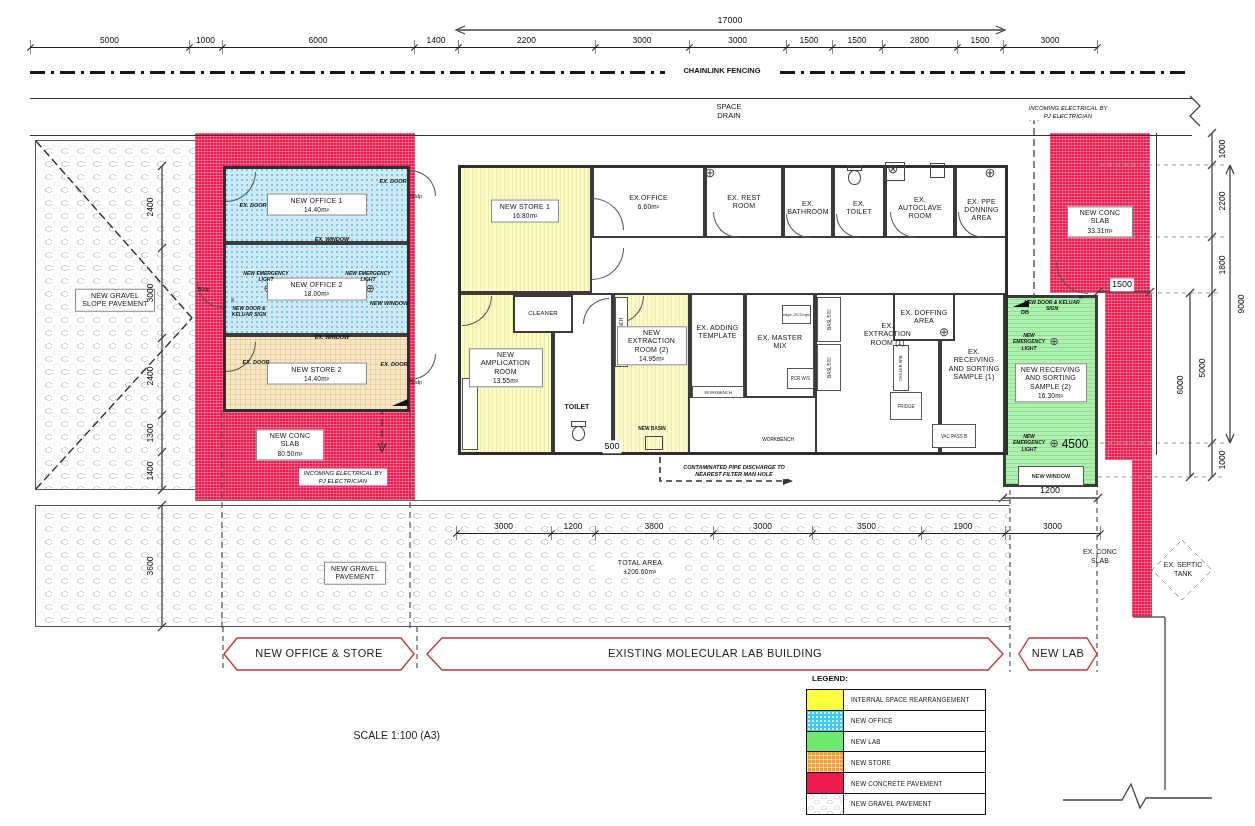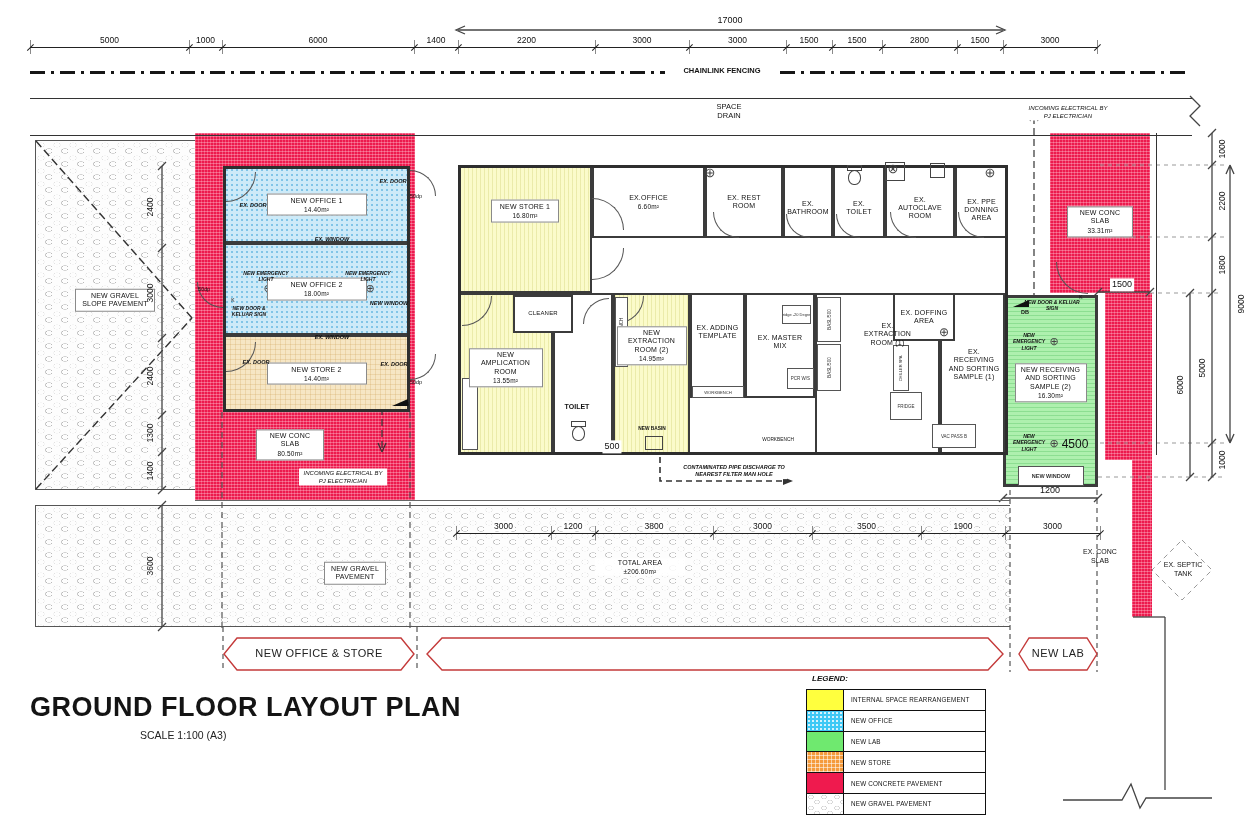--- a/index.html
+++ b/index.html
@@ -44,21 +44,21 @@
   .lg-row:first-child{border-top:none;}
   .lg-sw{width:37px;border-right:1.5px solid #111;box-sizing:border-box;}
   .lg-lab{flex:1;display:flex;align-items:center;padding-left:7px;font-size:6.3px;letter-spacing:.2px;}
   .sw-yellow{background:#ffff3e;}
   .sw-office{background-color:#3ec9f5;background-image:radial-gradient(circle at 2px 2px,rgba(255,255,255,.8) .7px,transparent 1.1px);background-size:4px 4px;}
   .sw-lab{background:#6fe96f;}
   .sw-store{background-color:#f59b3c;background-image:repeating-linear-gradient(0deg,rgba(255,255,255,.55) 0 1px,transparent 1px 4px),repeating-linear-gradient(90deg,rgba(255,255,255,.55) 0 1px,transparent 1px 4px);}
   .sw-red{background:#ef1a4e;}
   .sw-gravel{background-color:#fff;background-image:radial-gradient(ellipse 4px 3px at 4px 3px,transparent 50%,#b5b5b5 55%,transparent 75%),radial-gradient(ellipse 4px 3px at 10px 8px,transparent 50%,#b5b5b5 55%,transparent 75%);background-size:13px 11px;}
   #title-main{position:absolute;left:30px;top:692px;font-size:27px;font-weight:800;letter-spacing:.5px;color:#141414;z-index:7;}
-  #title-scale{position:absolute;left:140px;top:729px;width:300px;font-size:10.5px;color:#222;z-index:7;}
+  #title-scale{position:absolute;left:140px;top:729px;width:300px;text-align:right;font-size:10.5px;color:#222;z-index:7;}
   svg.lines{position:absolute;left:0;top:0;z-index:2;pointer-events:none;}
   .fence{position:absolute;left:30px;top:71px;width:1160px;height:3px;z-index:2;
     background:repeating-linear-gradient(90deg,#161616 0 15px,transparent 15px 21px,#161616 21px 24px,transparent 24px 30px);}
 </style>
 </head>
 <body>
 
 <div id="plan">
 
   <div class="bg redpav" style="left:195px;top:133px;width:220px;height:367px;"></div>
@@ -114,26 +114,26 @@
   <svg class="banner-svg" style="left:223px;top:637px;" width="192" height="34">
     <polygon points="14,1 178,1 191,17 178,33 14,33 1,17" fill="#fff" stroke="#c43a3a" stroke-width="1.4"></polygon>
     </svg>
   <svg class="banner-svg" style="left:426px;top:637px;" width="578" height="34">
     <polygon points="16,1 562,1 577,17 562,33 16,33 1,17" fill="#fff" stroke="#c43a3a" stroke-width="1.4"></polygon>
     </svg>
   <svg class="banner-svg" style="left:1018px;top:637px;" width="80" height="34">
     <polygon points="11,1 69,1 79,17 69,33 11,33 1,17" fill="#fff" stroke="#c43a3a" stroke-width="1.4"></polygon>
     </svg>
   <div class="banner-text" style="left:223px;top:647px;width:192px;">NEW OFFICE &amp; STORE</div>
+  <div class="banner-text" style="left:426px;top:647px;width:578px;">EXISTING MOLECULAR LAB BUILDING</div>
   <div class="banner-text" style="left:1018px;top:647px;width:80px;">NEW LAB</div>
 
-  <div id="title-main">GROUND FLOOR LAYOUT PLAN</div>
   <div id="title-scale">SCALE 1:100 (A3)</div>
 
-  <div class="ann" style="left:830px;top:679px;font-size:8px;font-weight:bold;font-style:italic;">LEGEND:</div>
+  <div class="ann" style="left:830px;top:679px;font-size:8px;font-weight:bold;">LEGEND:</div>
   <div id="legend-box">
       <div class="lg-row">
         <div class="lg-sw sw-yellow"></div>
         <div class="lg-lab">INTERNAL SPACE REARRANGEMENT</div>
       </div>
       <div class="lg-row">
         <div class="lg-sw sw-office"></div>
         <div class="lg-lab">NEW OFFICE</div>
       </div>
       <div class="lg-row">

